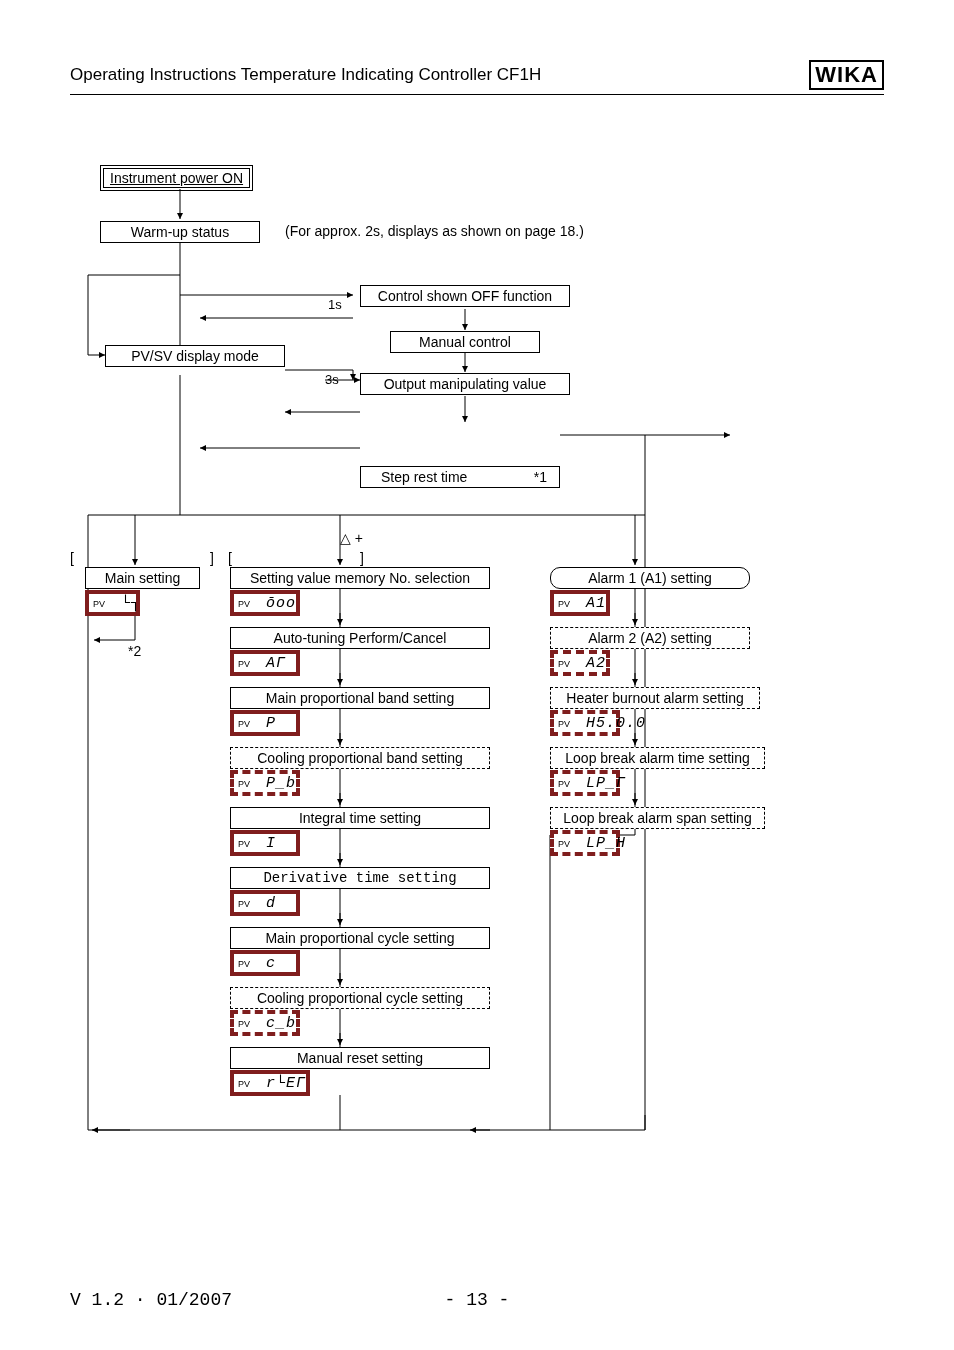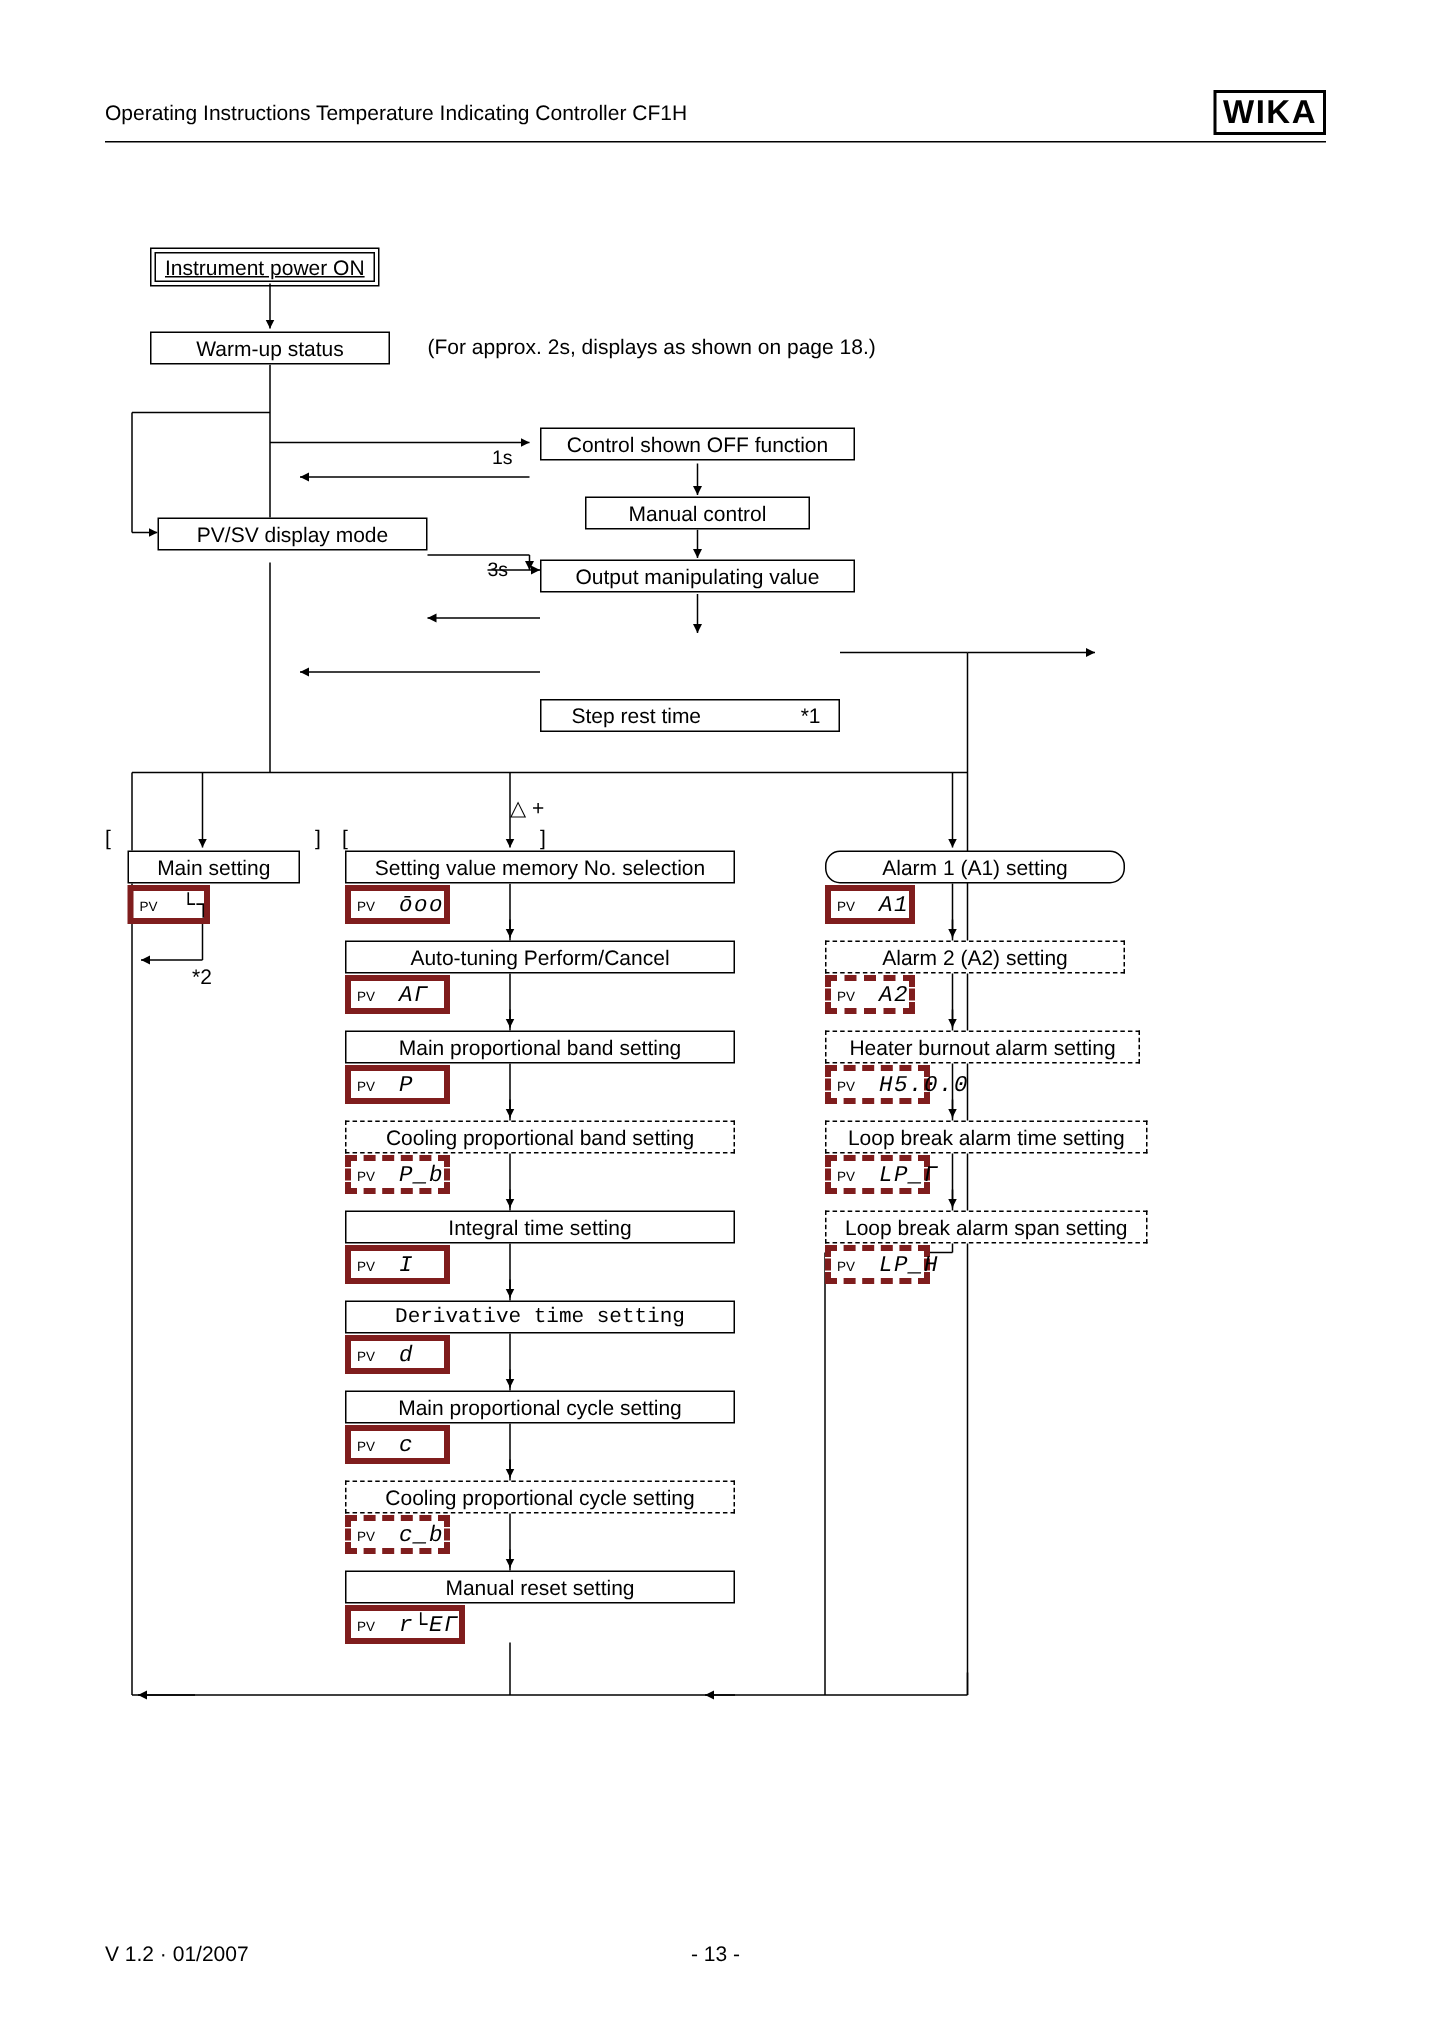--- a/index.html
+++ b/index.html
@@ -1,30 +1,30 @@
 <!DOCTYPE html>
 <html><head>
 <meta charset="utf-8">
 <style>
   html,body{margin:0;padding:0;background:#fff;font-family:Arial,Helvetica,sans-serif;}
   .page{width:954px;height:1350px;position:relative;box-sizing:border-box;padding:60px 70px 0 70px;}
   .hdr{display:flex;justify-content:space-between;align-items:center;border-bottom:1px solid #000;padding-bottom:4px;}
-  .hdr-title{font-size:14px;}
+  .hdr-title{font-size:17px;}
   .logo{border:2px solid #000;padding:0 4px;font-weight:bold;font-size:22px;letter-spacing:1px;}
   .diagram{position:relative;margin-top:70px;height:1070px;}
   .node{position:absolute;border:1px solid #000;background:#fff;font-size:14px;text-align:center;padding:2px 4px;box-sizing:border-box;}
   .node.dashed{border-style:dashed;}
   .dbl{position:absolute;border:1px solid #000;padding:2px;box-sizing:border-box;}
   .dbl>div{border:1px solid #000;padding:1px 6px;font-size:14px;text-align:center;text-decoration:underline;}
   .pv{position:absolute;border:4px solid #7f1d1d;font-size:12px;padding:1px 4px 0 4px;box-sizing:border-box;display:flex;align-items:baseline;gap:16px;background:#fff;}
   .pv.dashed{border-style:dashed;}
   .pv .lbl{font-size:9px;}
   .pv .val{font-family:'Courier New',monospace;font-style:italic;font-size:15px;letter-spacing:1px;}
   .txt{position:absolute;font-size:14px;}
-  .foot{position:absolute;bottom:40px;left:70px;right:70px;display:flex;justify-content:space-between;font-size:14px;}
+  .foot{position:absolute;bottom:40px;left:70px;right:70px;display:flex;justify-content:space-between;font-size:18px;font-family:Liberation Mono, monospace;}
   .foot>span:nth-child(2){position:absolute;left:50%;transform:translateX(-50%);}
   svg.arrows{position:absolute;left:0;top:0;width:100%;height:100%;pointer-events:none;}
 </style>
 </head>
 <body>
 
 <div class="page">
   <div class="hdr">
     <span class="hdr-title">Operating Instructions Temperature Indicating Controller CF1H</span>
     <span class="logo">WIKA</span>

